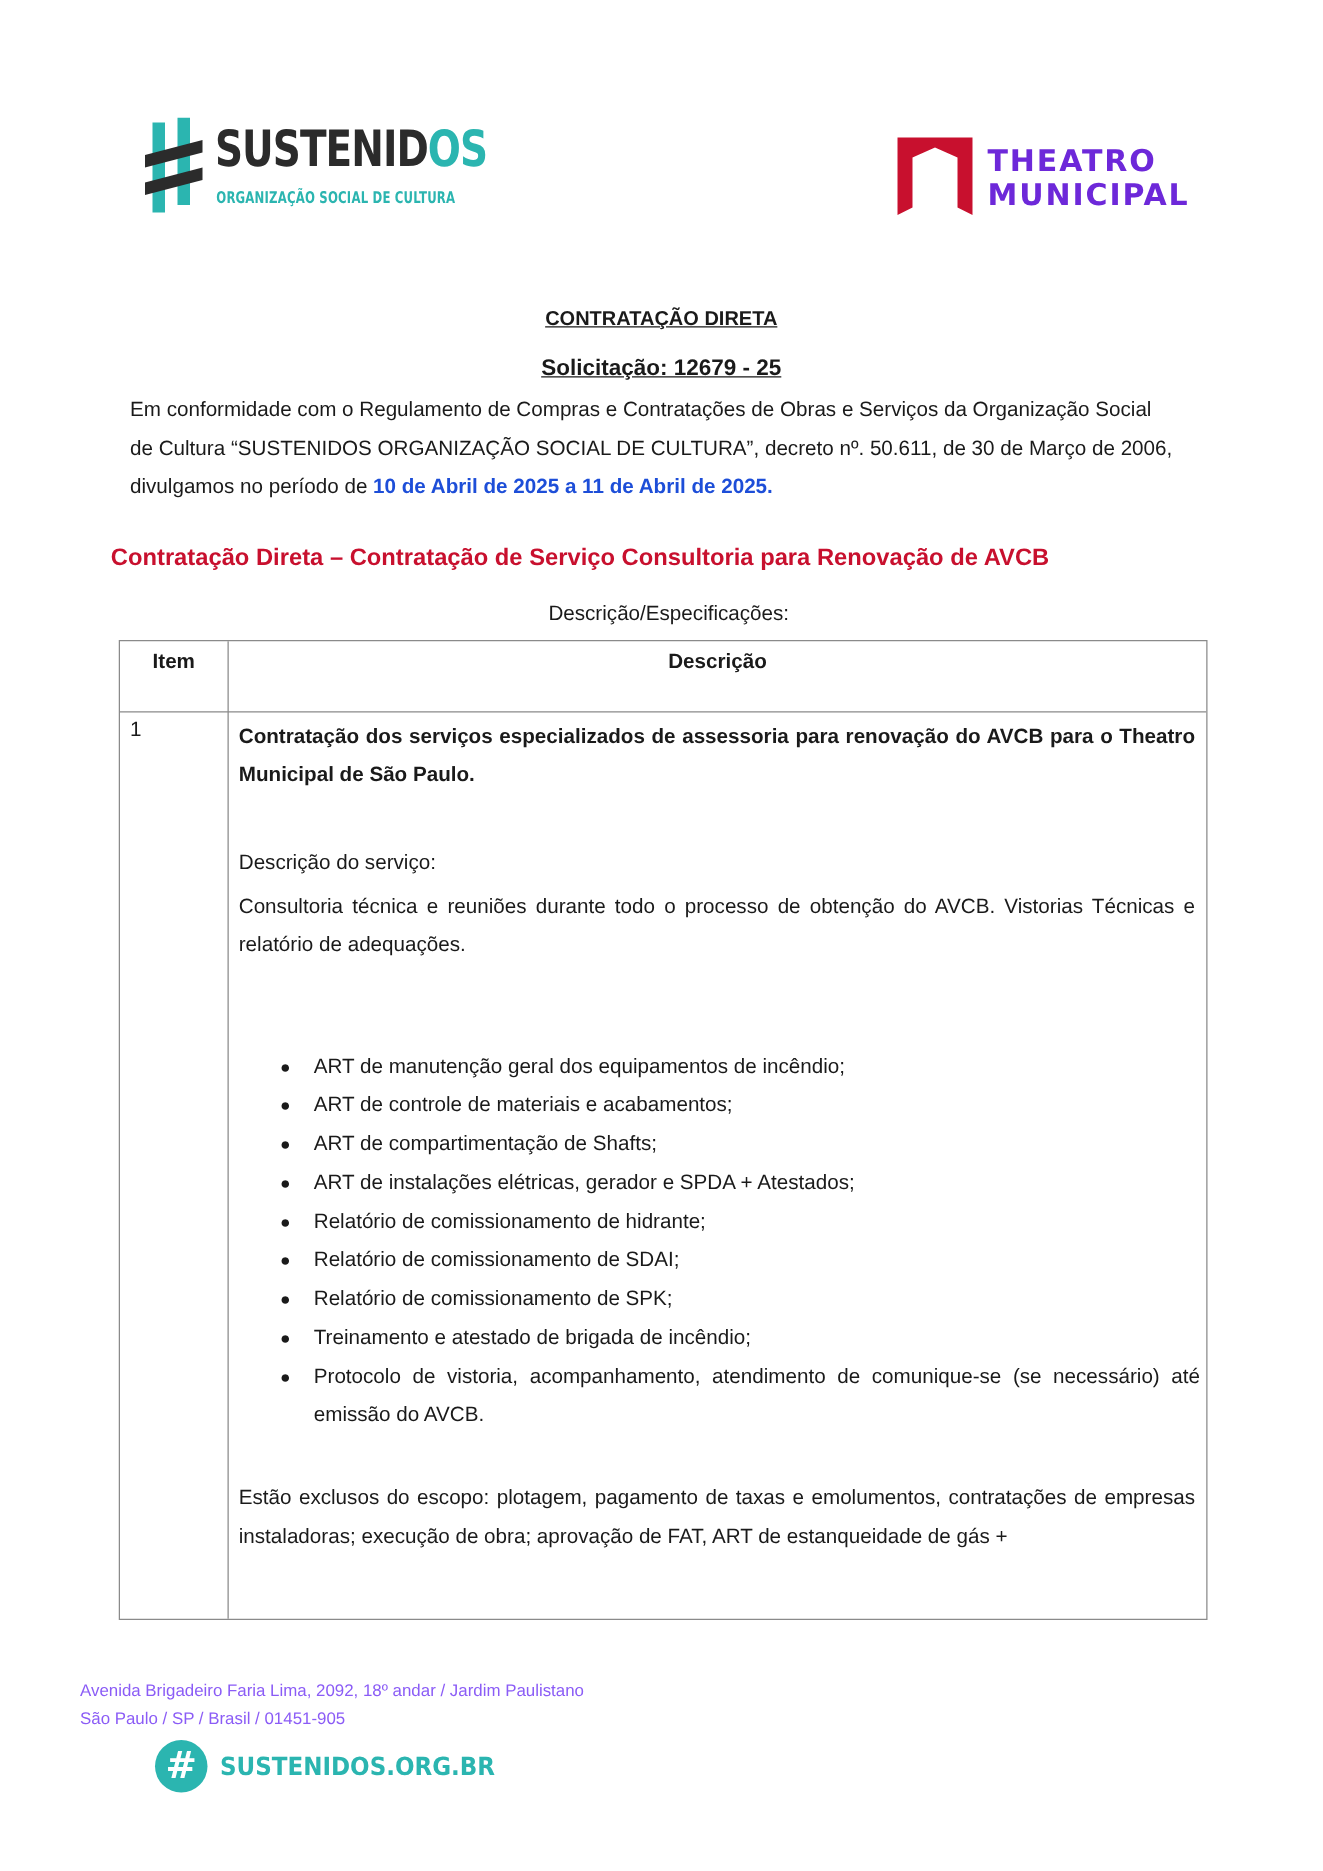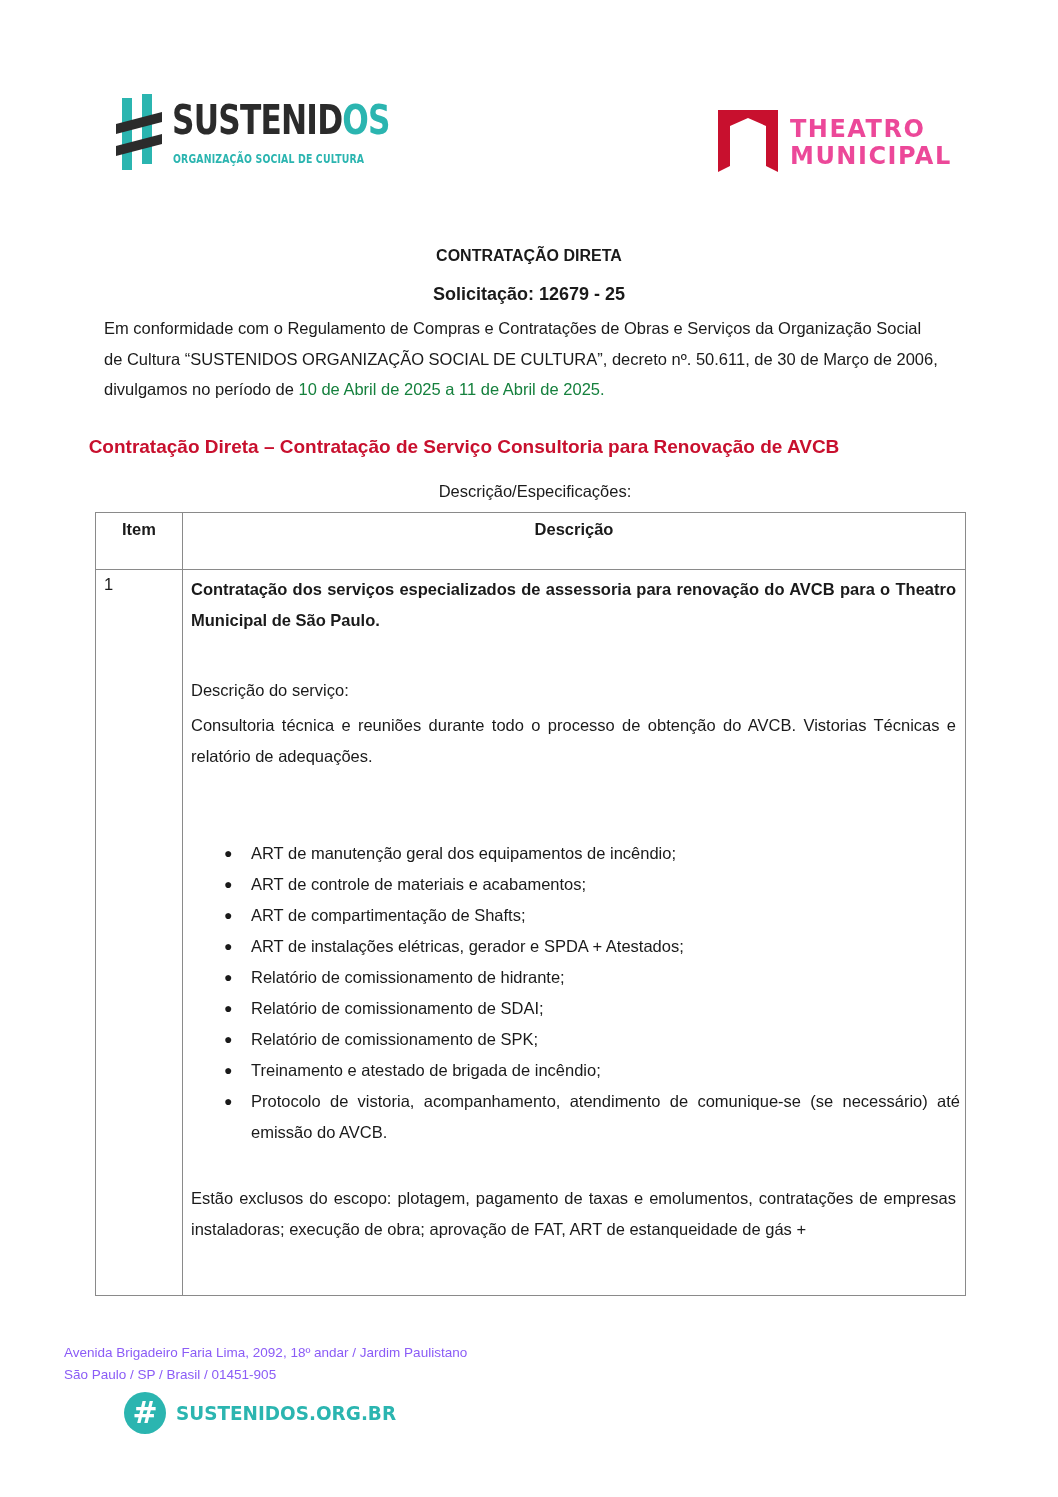--- a/index.html
+++ b/index.html
@@ -7,28 +7,28 @@
   body { position: relative; font-family: "Liberation Sans", sans-serif; color: #1a1a1a; }
 
   .logo-sustenidos { position: absolute; left: 116px; top: 94px; width: 250px; height: 80px; }
   .logo-sustenidos svg { position: absolute; left: 0; top: 0; }
   .sus-word { position: absolute; left: 56px; top: 6px; font-family: "DejaVu Sans", sans-serif; font-weight: bold; font-size: 40px; letter-spacing: -1px; color: #2b2b2b; line-height: 1; transform: scaleX(0.78); transform-origin: left top; white-space: nowrap; }
   .sus-word .teal { color: #2bb5b0; }
   .sus-sub { position: absolute; left: 57px; top: 57px; font-family: "DejaVu Sans", sans-serif; font-weight: bold; font-size: 13px; color: #2bb5b0; white-space: nowrap; transform: scaleX(0.72); transform-origin: left top; letter-spacing: 0.2px; }
 
   .logo-theatro { position: absolute; left: 716px; top: 108px; width: 240px; height: 66px; }
   .logo-theatro svg { position: absolute; left: 0; top: 0; }
-  .th-words { position: absolute; left: 74px; top: 8px; font-family: "DejaVu Sans", sans-serif; font-weight: bold; color: #ec4899; font-size: 24px; line-height: 27px; letter-spacing: 1.5px; white-space: nowrap; }
+  .th-words { position: absolute; left: 74px; top: 8px; font-family: "DejaVu Sans", sans-serif; font-weight: bold; color: #6d28d9; font-size: 24px; line-height: 27px; letter-spacing: 1.5px; white-space: nowrap; }
 
-  .title { position: absolute; left: 0; width: 1058px; text-align: center; font-weight: bold; color: #1a1a1a; }
+  .title { position: absolute; left: 0; width: 1058px; text-align: center; font-weight: bold; text-decoration: underline; color: #1a1a1a; }
   .title1 { top: 247px; font-size: 16px; }
   .title2 { top: 268px; font-size: 18px; margin-top: 16px; }
 
   .intro { position: absolute; left: 104px; top: 313px; width: 840px; font-size: 16.5px; line-height: 30.5px; color: #1a1a1a; }
-  .intro .red { color: #15803d; font-weight: normal; }
+  .intro .red { color: #1d4ed8; font-weight: bold; }
 
   .subject { position: absolute; left: 0; width: 928px; top: 436px; text-align: center; color: #c8102e; font-weight: bold; font-size: 19px; }
   .spec-head { position: absolute; left: 0; width: 1058px; top: 482px; text-align: center; font-weight: normal; font-size: 16.5px; padding-left: 12px; }
 
   .tbl { position: absolute; left: 95px; top: 512px; width: 871px; height: 784px; border: 1px solid #8a8a8a; }
   .tbl .vline { position: absolute; left: 86px; top: 0; bottom: 0; width: 1px; background: #8a8a8a; }
   .tbl .hline { position: absolute; left: 0; right: 0; top: 56px; height: 1px; background: #8a8a8a; }
   .th-item { position: absolute; left: 0; width: 86px; top: 7px; text-align: center; font-weight: bold; font-size: 16.5px; }
   .th-desc { position: absolute; left: 87px; right: 0; top: 7px; text-align: center; font-weight: bold; font-size: 16.5px; }
   .td-item { position: absolute; left: 8px; top: 62px; font-size: 16.5px; }

